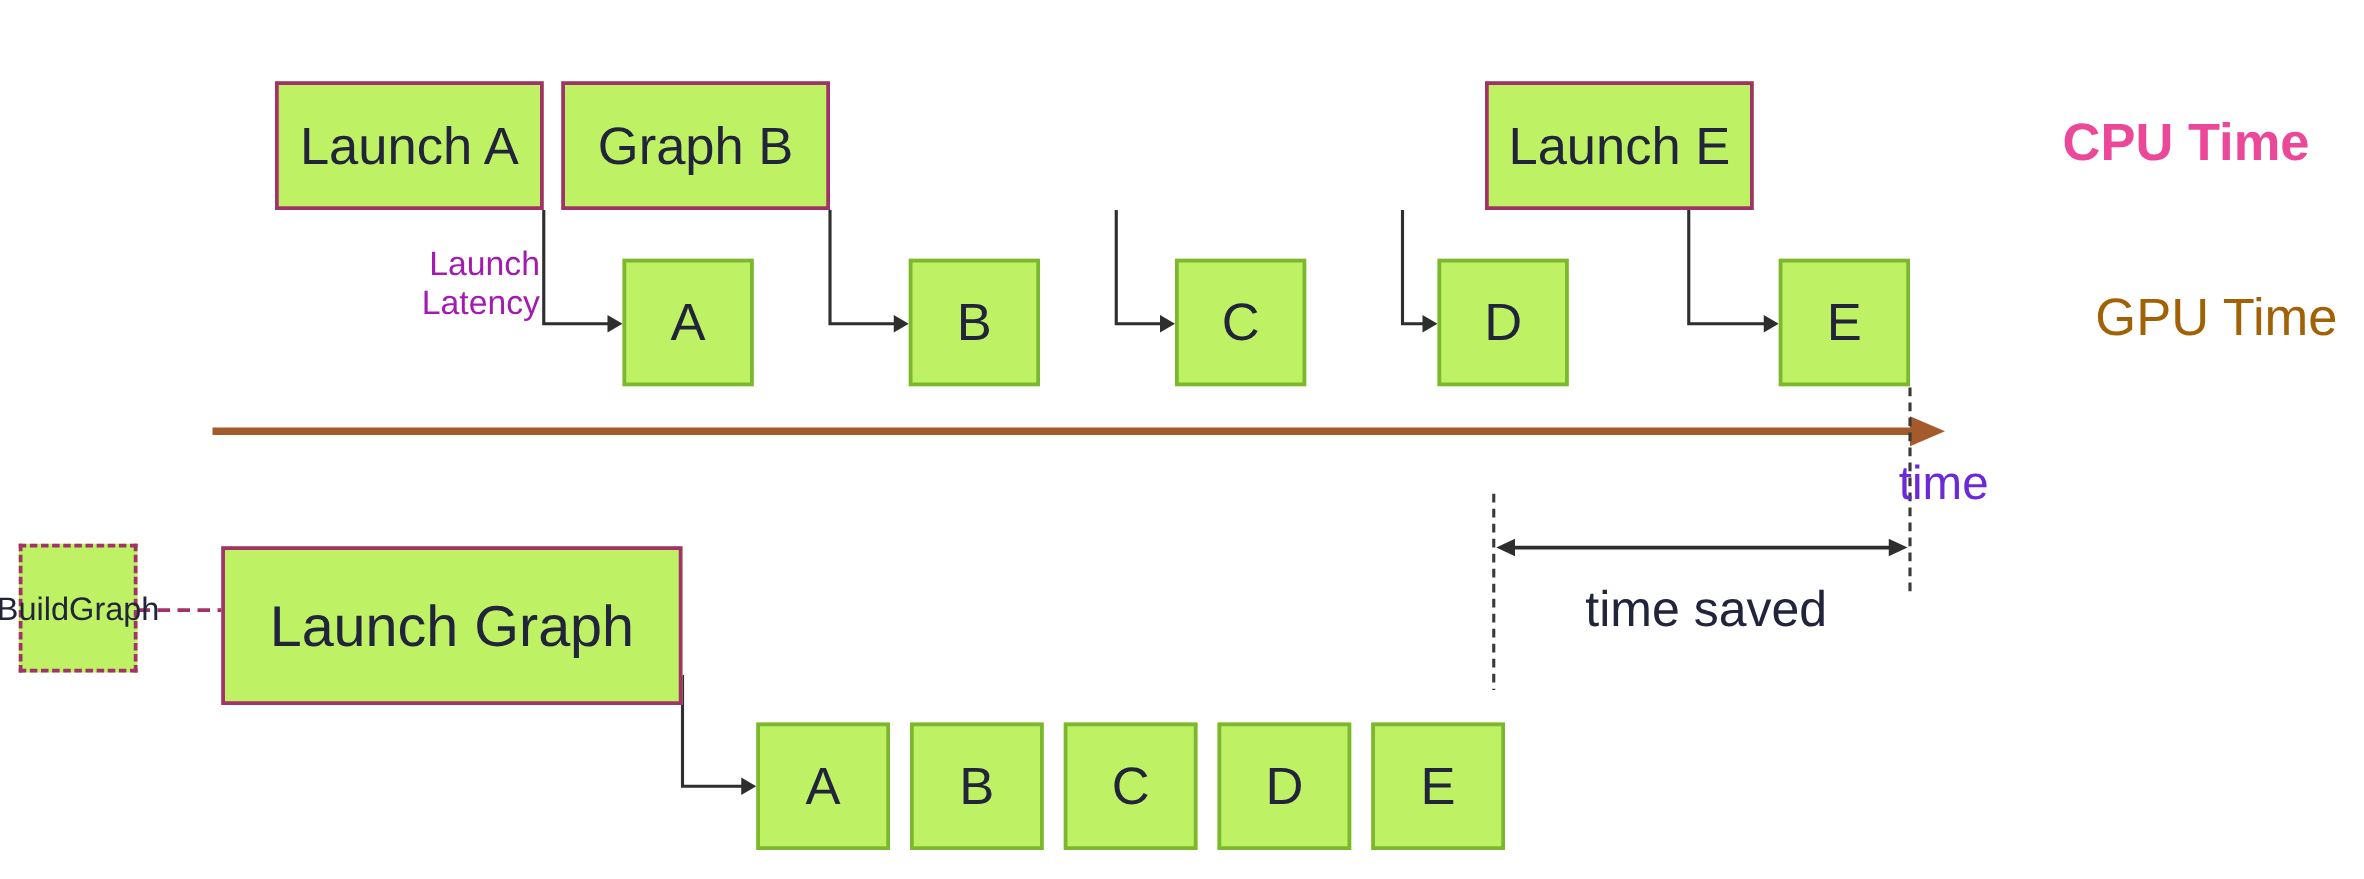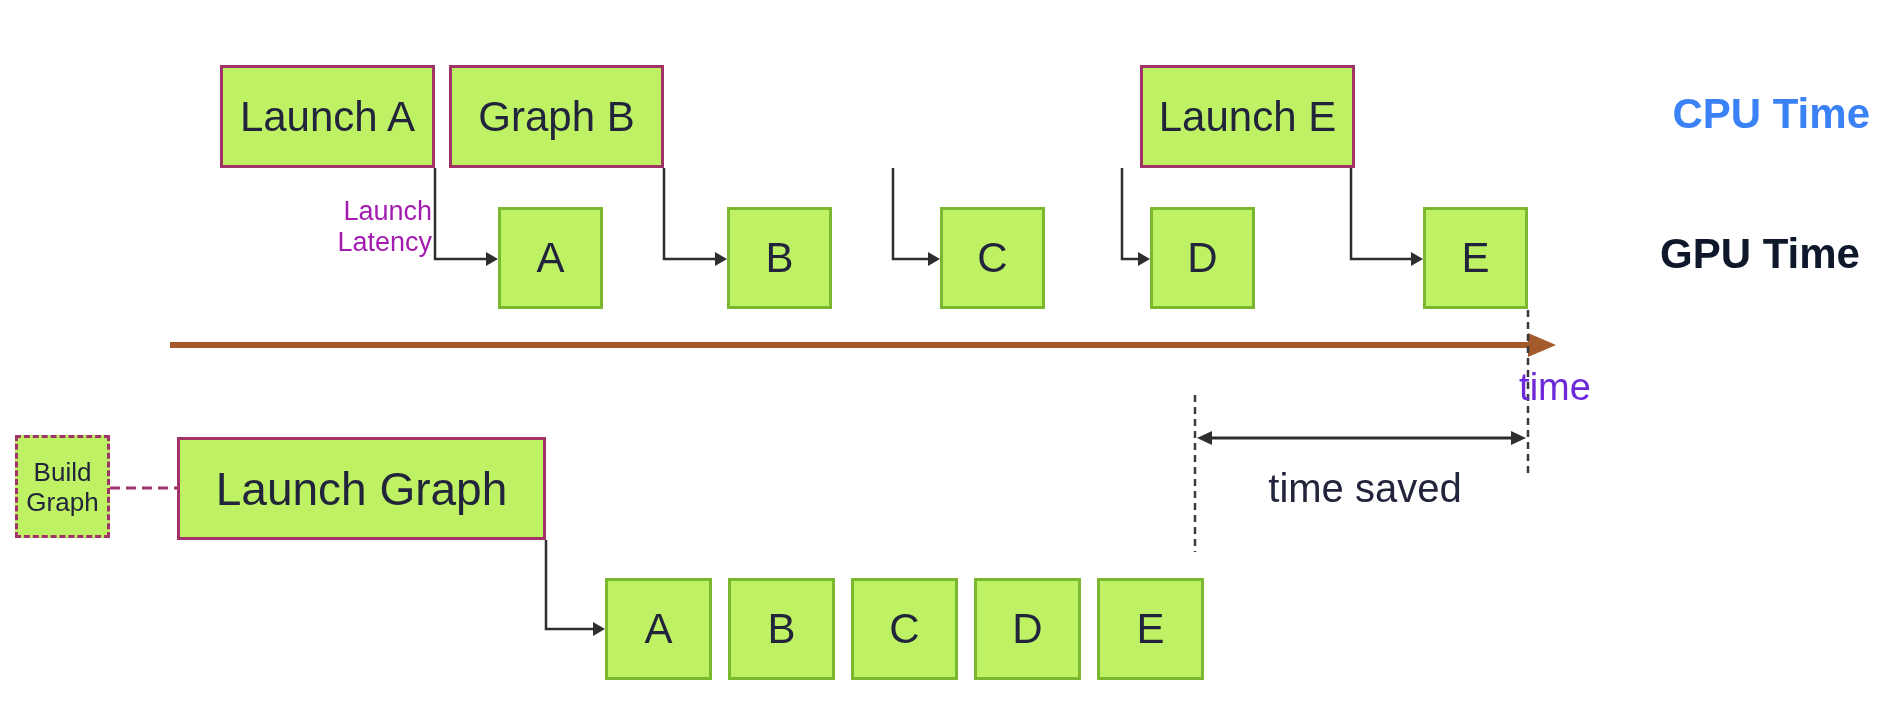--- a/index.html
+++ b/index.html
@@ -10,25 +10,25 @@
   }
   .overlay{position:absolute;left:0;top:0;width:1891px;height:703px;pointer-events:none;}
   .box{
     position:absolute;box-sizing:border-box;background:#bef264;
     display:flex;align-items:center;justify-content:center;text-align:center;
   }
   .launch{border:3px solid #a23369;top:65px;width:215px;height:103px;font-size:42px;}
   .kernel{border:3px solid #7cb82f;top:207px;width:105px;height:102px;font-size:42px;}
   .kernel-b{border:3px solid #7cb82f;top:578px;width:107px;height:102px;font-size:42px;}
   .build{border:3px dashed #a23369;left:15px;top:435px;width:95px;height:103px;
-         font-size:26px;line-height:30px;flex-direction:column;}
-  .launch-graph{border:3px solid #a23369;left:177px;top:437px;width:369px;height:103px;font-size:46px;}
+         font-size:26px;line-height:30px;flex-direction:row;}
+  .launch-graph{border:3px solid #a23369;left:177px;top:437px;width:369px;height:127px;font-size:46px;}
   .label{position:absolute;}
-  .legend-cpu{left:1650px;top:90px;width:220px;text-align:right;font-size:42px;font-weight:bold;color:#3b82f6;}
-  .legend-gpu{left:1650px;top:230px;width:220px;text-align:center;font-size:42px;font-weight:bold;color:#0f172a;}
+  .legend-cpu{left:1650px;top:90px;width:220px;text-align:left;font-size:42px;font-weight:bold;color:#ec4899;}
+  .legend-gpu{left:1650px;top:230px;width:220px;text-align:right;font-size:42px;font-weight:normal;color:#a16207;}
   .time-label{left:1495px;top:366px;width:120px;text-align:center;font-size:38px;color:#6d28d9;}
   .time-saved{left:1245px;top:450px;width:240px;text-align:center;font-size:40px;color:#21243a;margin-top:16px;}
   .latency{left:280px;top:196px;width:152px;text-align:right;font-size:27px;line-height:31px;color:#a21caf;}
   .latency span,.build span{display:block;}
 </style>
 </head>
 <body>
 
 <div class="canvas">
 
@@ -60,21 +60,21 @@
     <path d="M546 540 V629 H594" fill="none" stroke="#2e2e2e" stroke-width="2.5"></path>
     <polygon points="605,629 593,622 593,636" fill="#2e2e2e"></polygon>
   </svg>
 
   <div class="box launch" style="left:220px">
       <span>Launch A</span>
     </div>
   <div class="box launch" style="left:449px">
       <span>Graph B</span>
     </div>
-  <div class="box launch" style="left:1140px">
+  <div class="box launch" style="left:1188px">
       <span>Launch E</span>
     </div>
 
   <div class="label latency">
     <span>Launch</span>
     <span>Latency</span>
   </div>
 
   <div class="box kernel" style="left:498px">
       <span>A</span>

